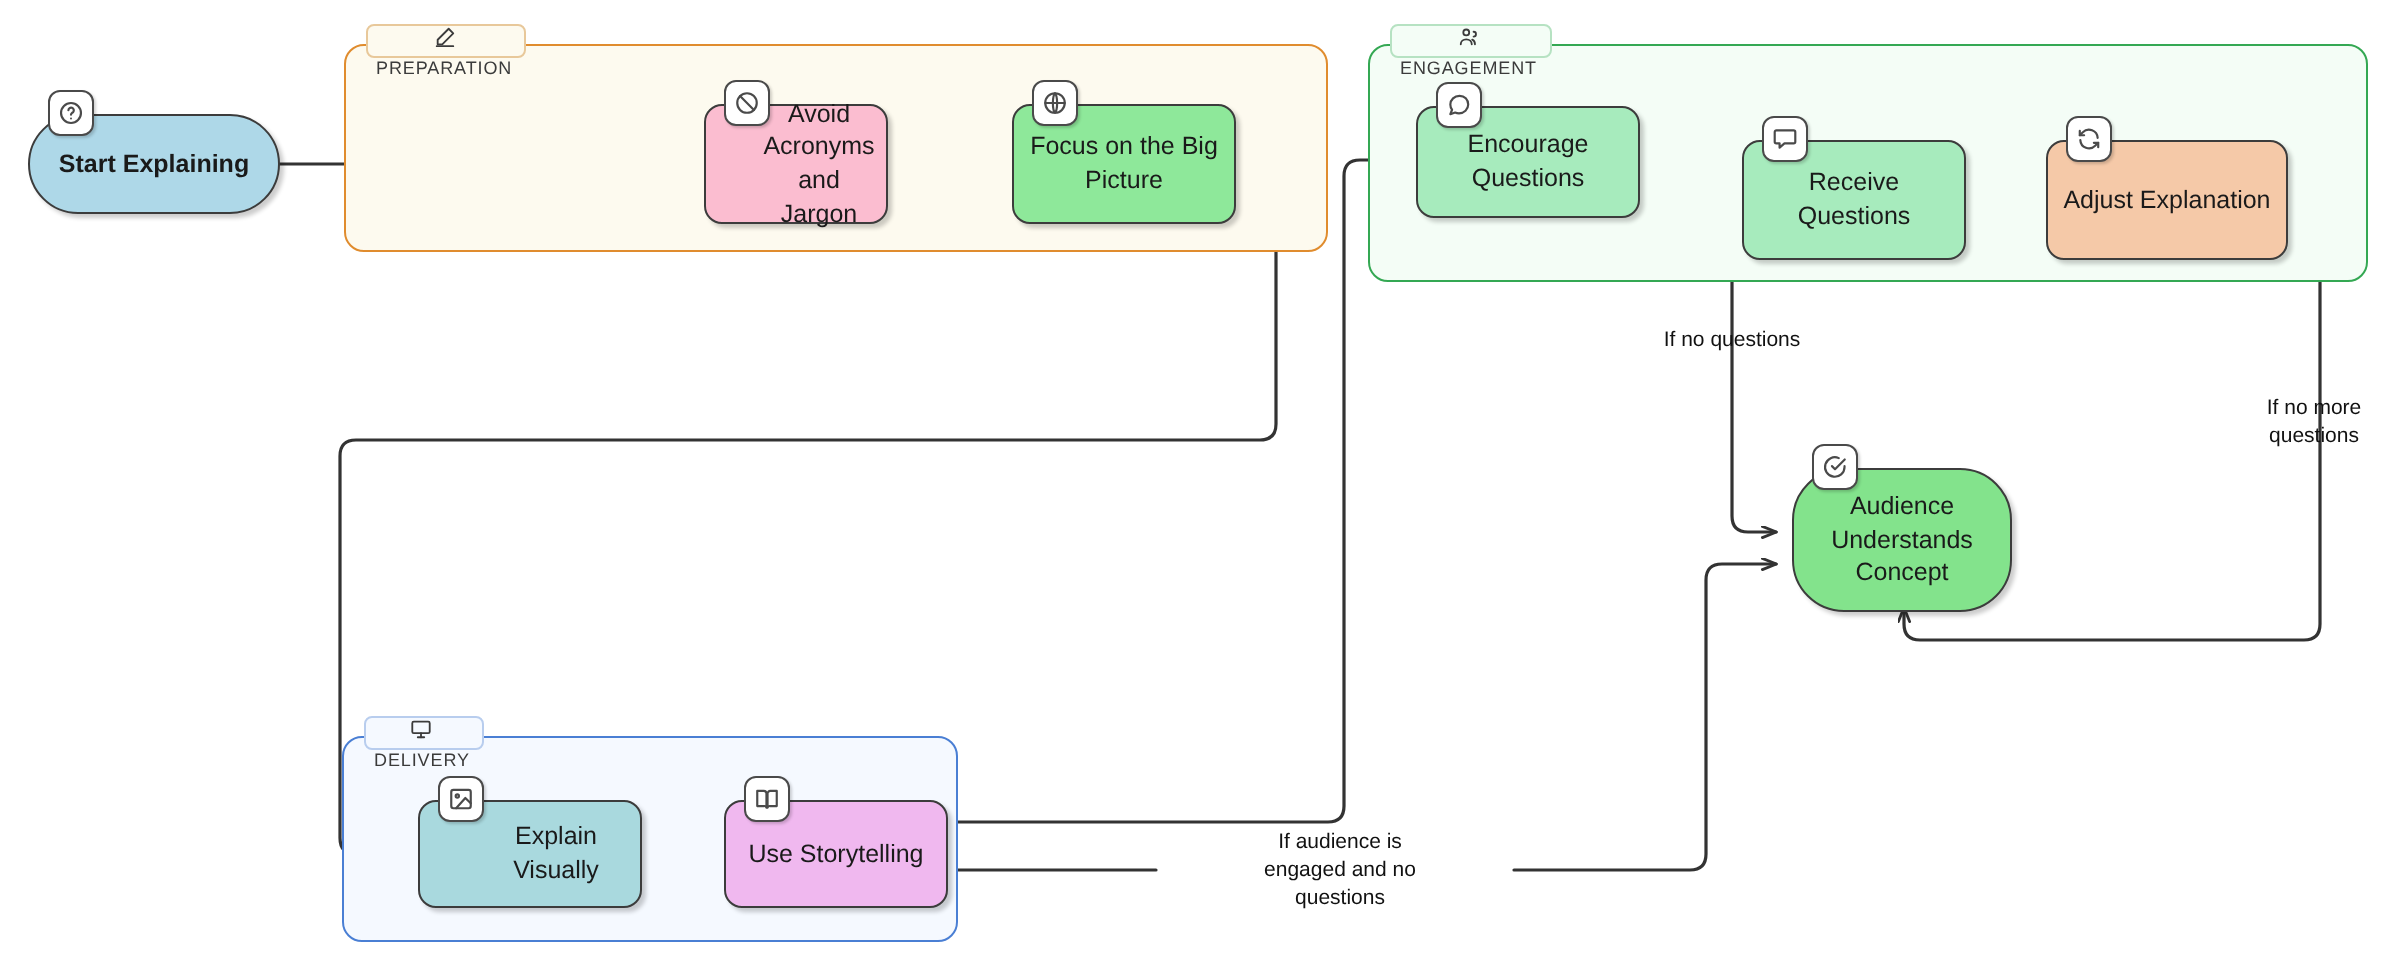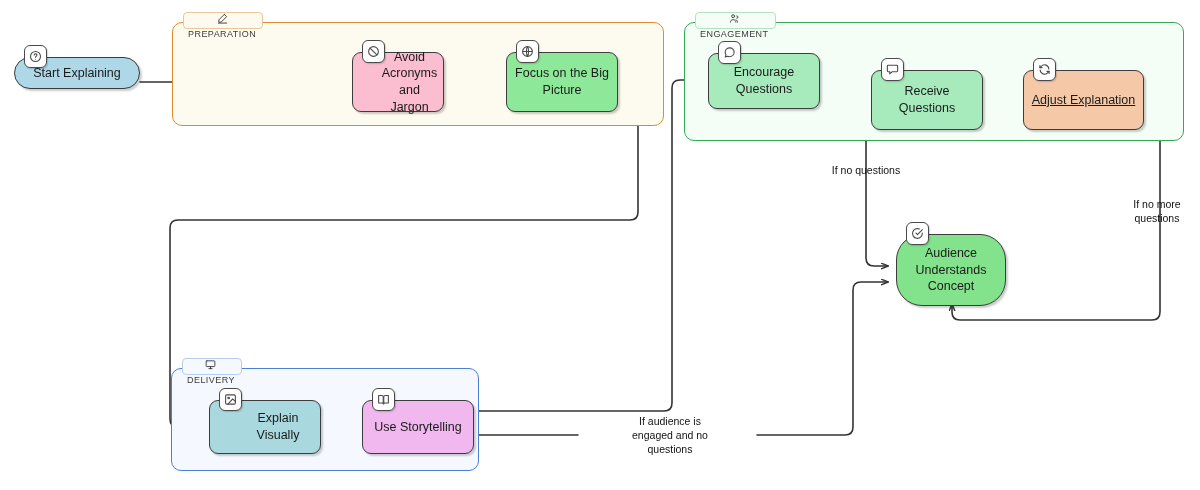--- a/index.html
+++ b/index.html
@@ -196,21 +196,21 @@
         <svg viewBox="0 0 24 24" fill="none" stroke="#3b3b3b" stroke-width="2" stroke-linecap="round" stroke-linejoin="round">
           <rect x="2.5" y="4" width="19" height="12.5" rx="1.6"></rect>
             <path d="M8.5 21h7"></path>
             <path d="M12 16.5V21"></path>
         </svg>
       </span>
       <span>DELIVERY</span>
     </div>
   </div>
 
-  <div class="node round" style="left:14px; top:57px; width:126px; height:32px; background:#aed8e8;">
+  <div class="node round" style="left:14px; top:57px; width:126px; height:50px; background:#aed8e8;font-weight:bold;">
     <span class="node-icon">
       <svg viewBox="0 0 24 24" fill="none" stroke="#4a4a4a" stroke-width="2" stroke-linecap="round" stroke-linejoin="round">
         <circle cx="12" cy="12" r="9.2"></circle>
         <path d="M9.6 9.4a2.5 2.5 0 114.5 1.6c-.8.9-2.1 1.3-2.1 2.6"></path>
         <circle cx="12" cy="17" r="0.9" fill="#4a4a4a" stroke="none"></circle>
       </svg>
     </span>
     <span class="node-text">Start Explaining</span>
   </div>
 
@@ -247,21 +247,21 @@
 
   <div class="node" style="left:871px; top:70px; width:112px; height:60px; background:#a7ebbd;">
     <span class="node-icon">
       <svg viewBox="0 0 24 24" fill="none" stroke="#4a4a4a" stroke-width="2" stroke-linecap="round" stroke-linejoin="round">
         <path d="M20 4H4a1.5 1.5 0 00-1.5 1.5v9A1.5 1.5 0 004 16h3v4l4.5-4H20a1.5 1.5 0 001.5-1.5v-9A1.5 1.5 0 0020 4z"></path>
       </svg>
     </span>
     <span class="node-text">Receive Questions</span>
   </div>
 
-  <div class="node" style="left:1023px; top:70px; width:121px; height:60px; background:#f5c9a8;text-decoration:underline;">
+  <div class="node" style="left:1023px; top:70px; width:121px; height:60px; background:#f5c9a8;">
     <span class="node-icon">
       <svg viewBox="0 0 24 24" fill="none" stroke="#4a4a4a" stroke-width="2" stroke-linecap="round" stroke-linejoin="round">
         <path d="M20 11a8 8 0 00-13.7-5.2L3.5 8.5"></path>
           <path d="M3.5 4.5v4h4"></path>
         <path d="M4 13a8 8 0 0013.7 5.2l2.8-2.7"></path>
           <path d="M20.5 19.5v-4h-4"></path>
       </svg>
     </span>
     <span class="node-text">Adjust Explanation</span>
   </div>

